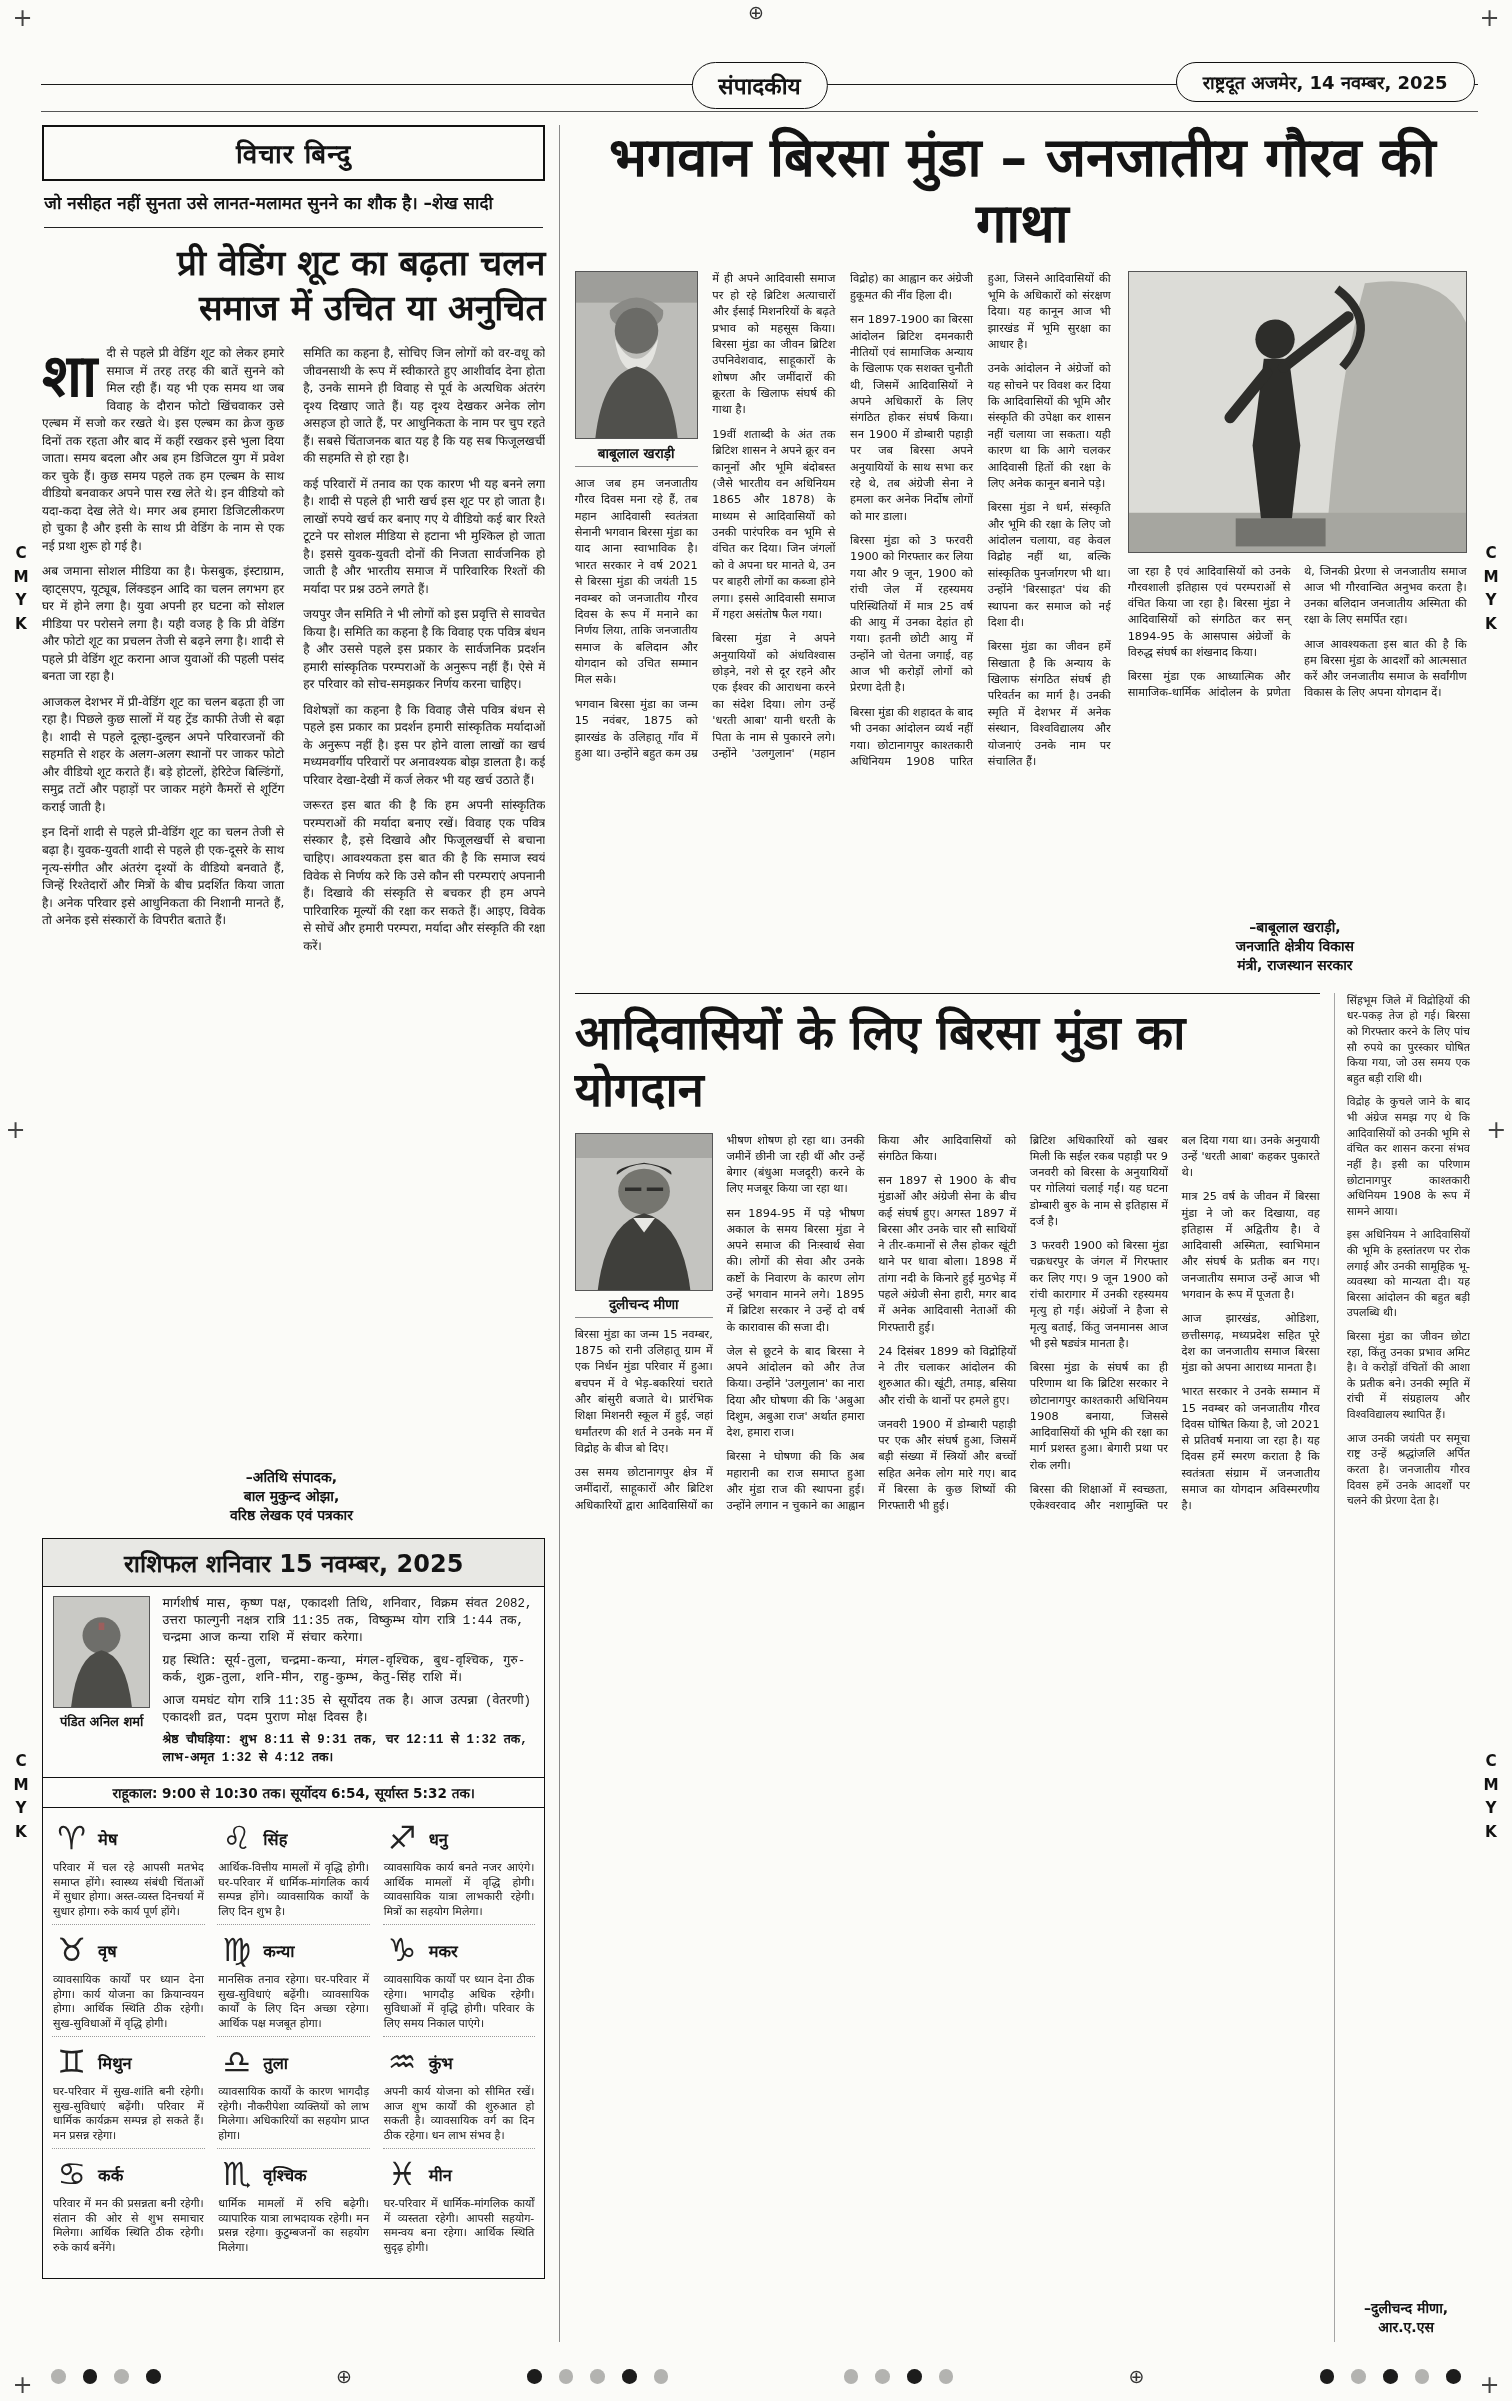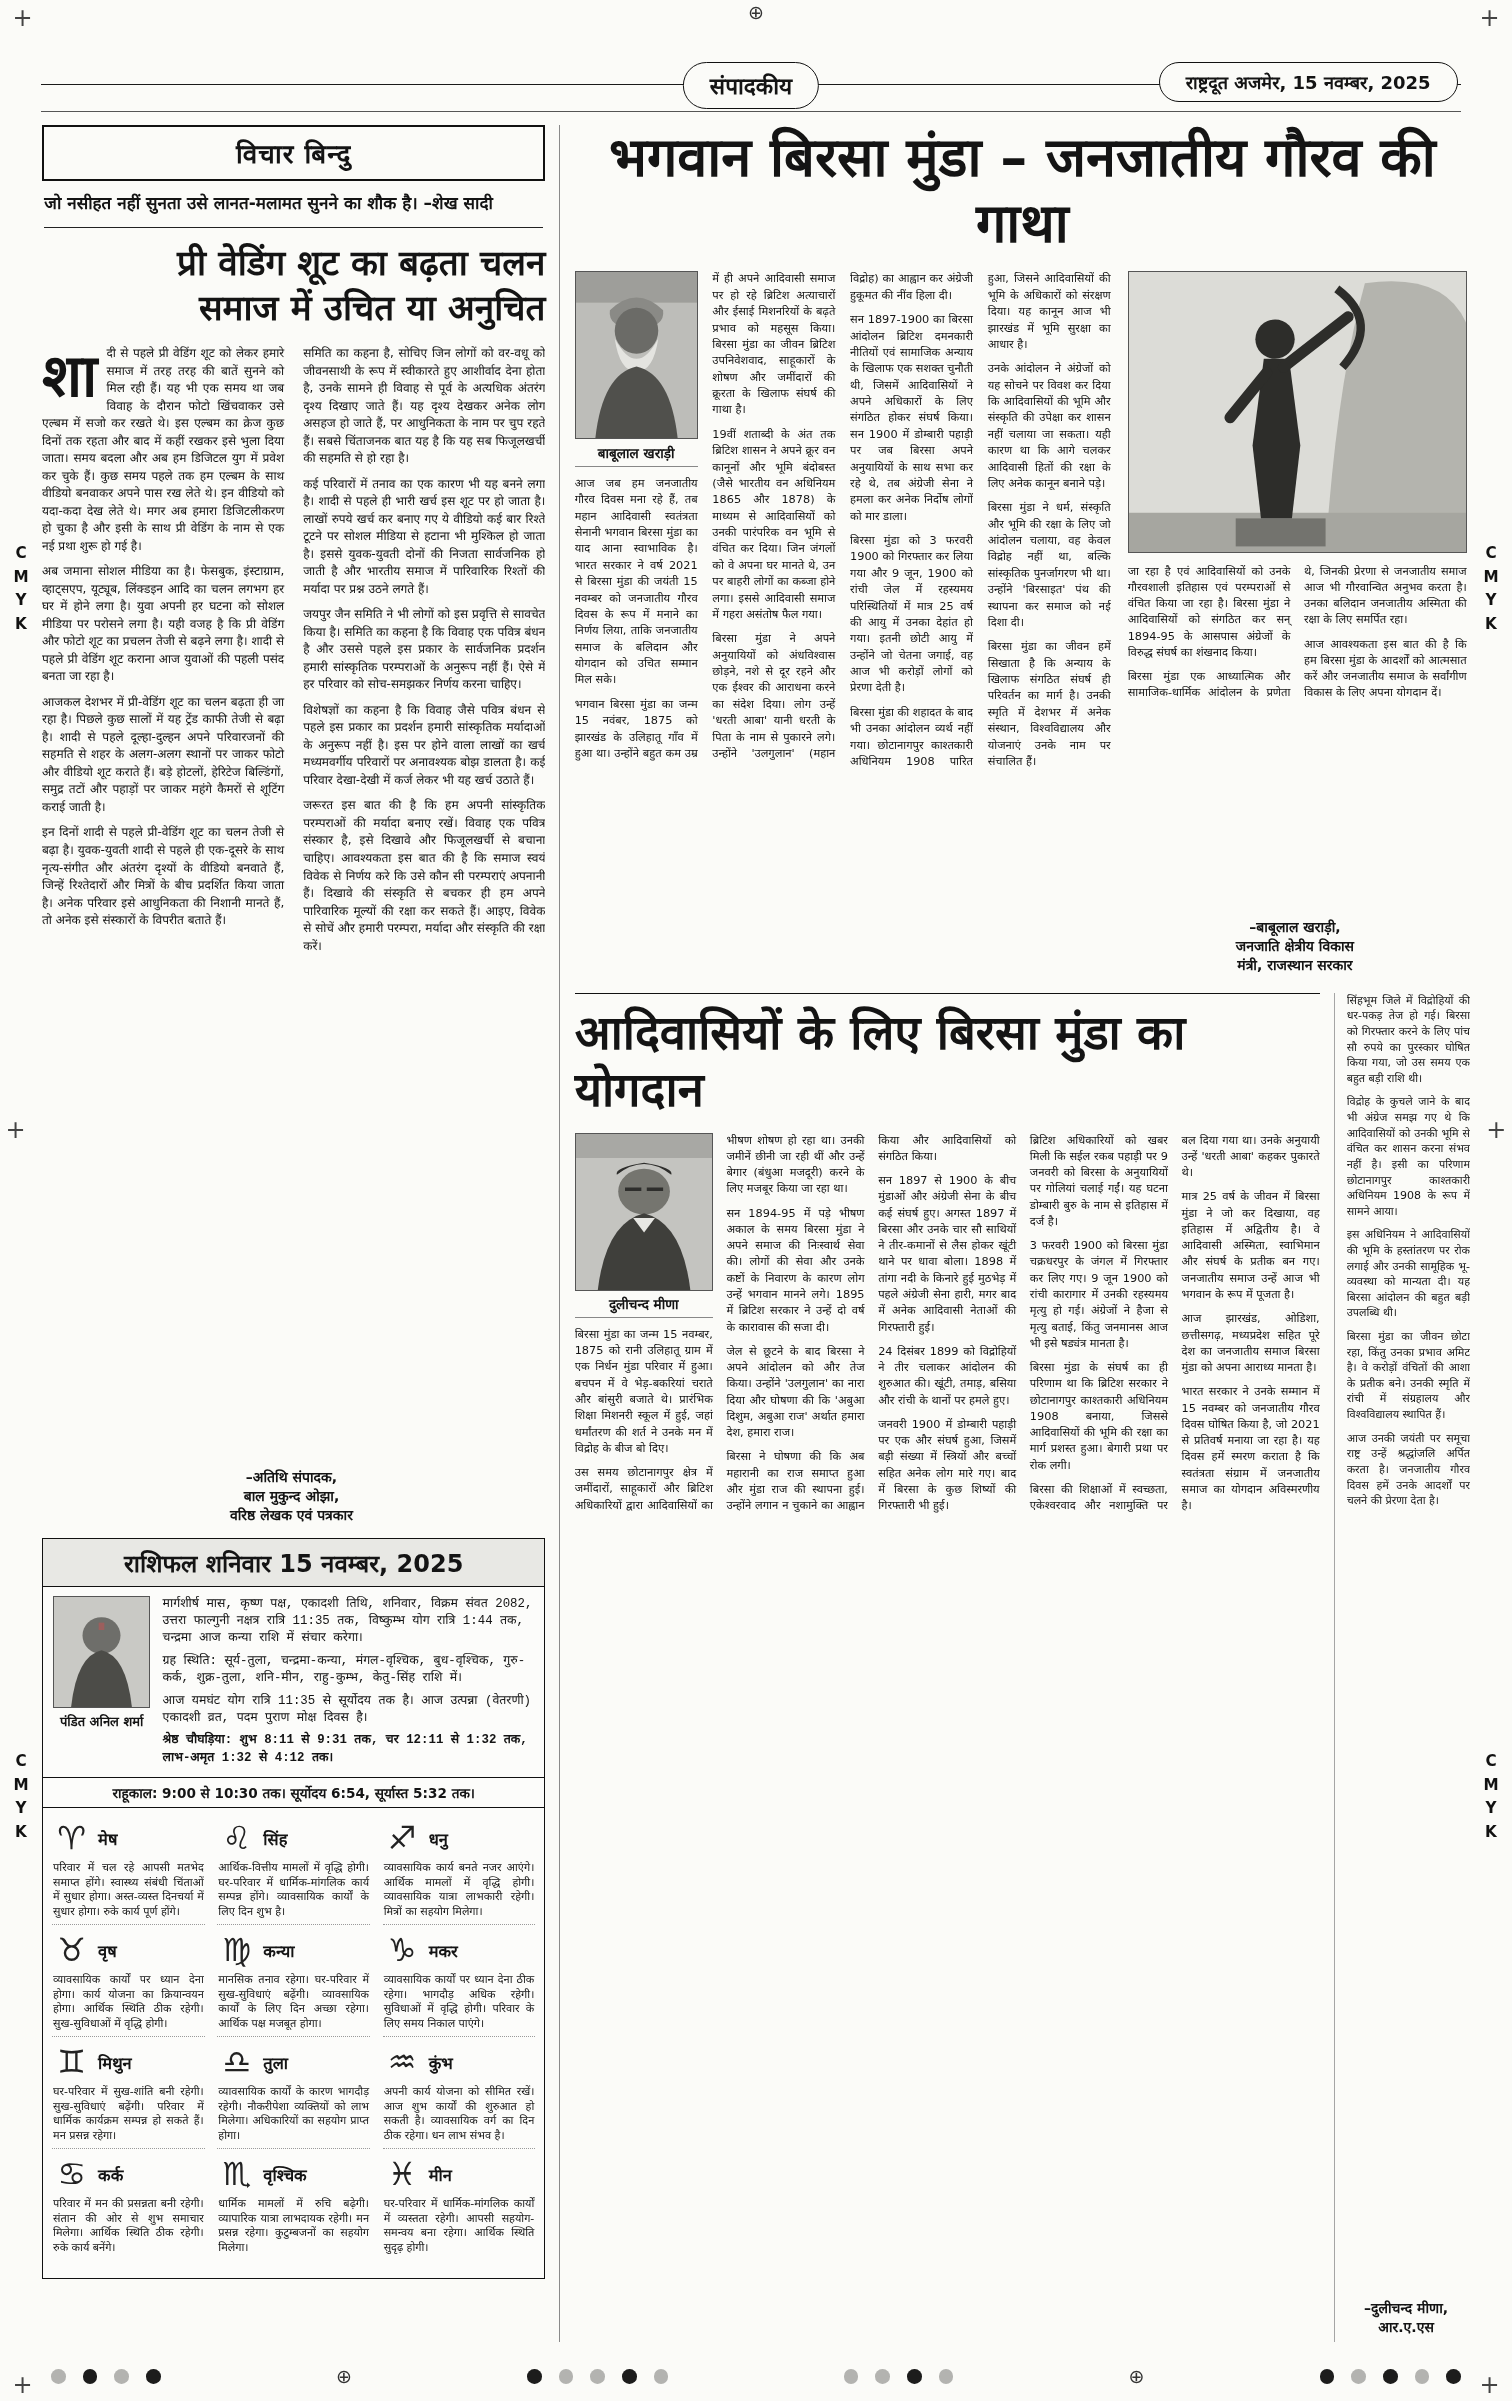--- a/index.html
+++ b/index.html
@@ -10,21 +10,21 @@
   
   .crop { position:absolute; font-size:24px; color:#444; line-height:1; }
   .reg  { position:absolute; font-size:19px; color:#333; line-height:1; }
   .cmyk { position:absolute; width:26px; text-align:center; font-weight:bold; font-size:15.2px; line-height:1.55; white-space:pre-line; color:#111; }
   .dots { position:absolute; bottom:14.7px; left:51px; right:51px; display:flex; justify-content:space-between; align-items:center; }
   .dgroup { display:flex; gap:17px; align-items:center; }
   .dot { width:14.7px; height:14.7px; border-radius:50%; display:inline-block; }
   .dot.g { background:#b3b3b0; } .dot.k { background:#1c1c1c; }
 
   
-  .masthead { position:absolute; top:61px; left:41px; right:51px; height:52px; }
+  .masthead { position:absolute; top:61px; left:41px; right:34px; height:52px; }
   .masthead .rule-a { position:absolute; top:22.6px; left:0; right:0; border-top:1.7px solid #1a1a1a; }
   .masthead .rule-b { position:absolute; top:50px; left:0; right:0; border-top:0.6px solid #555; }
   .badge { position:absolute; top:1.1px; background:#fbfbf8; border:1.7px solid #111; border-radius:27px; padding:6.8px 26px; font-weight:bold; white-space:nowrap; }
   .badge.center { left:50%; transform:translateX(-50%); font-size:22.6px; }
   .badge.right  { right:3.4px; font-size:18px; font-weight:600; }
 
   
   .content { position:absolute; top:125px; left:42px; right:42px; bottom:59px; display:flex; }
   .left-col { width:517px; padding-right:13.6px; overflow:hidden; }
   .divider-v { border-left:1.1px solid #8a8a8a; }
@@ -116,21 +116,21 @@
 K</div>
   <div class="cmyk" style="right:8px; top:1750px;">C
 M
 Y
 K</div>
 
   <header class="masthead">
     <div class="rule-a"></div>
     <div class="rule-b"></div>
     <div class="badge center">संपादकीय</div>
-    <div class="badge right">राष्ट्रदूत अजमेर, 15 नवम्बर, 2025</div>
+    <div class="badge right">राष्ट्रदूत अजमेर, 14 नवम्बर, 2025</div>
   </header>
 
   <div class="content">
 
     <div class="left-col">
 
       <section class="vichar">
         <div class="vichar-title">विचार बिन्दु</div>
       </section>
       <p class="vichar-quote">जो नसीहत नहीं सुनता उसे लानत-मलामत सुनने का शौक है। –शेख सादी</p>

